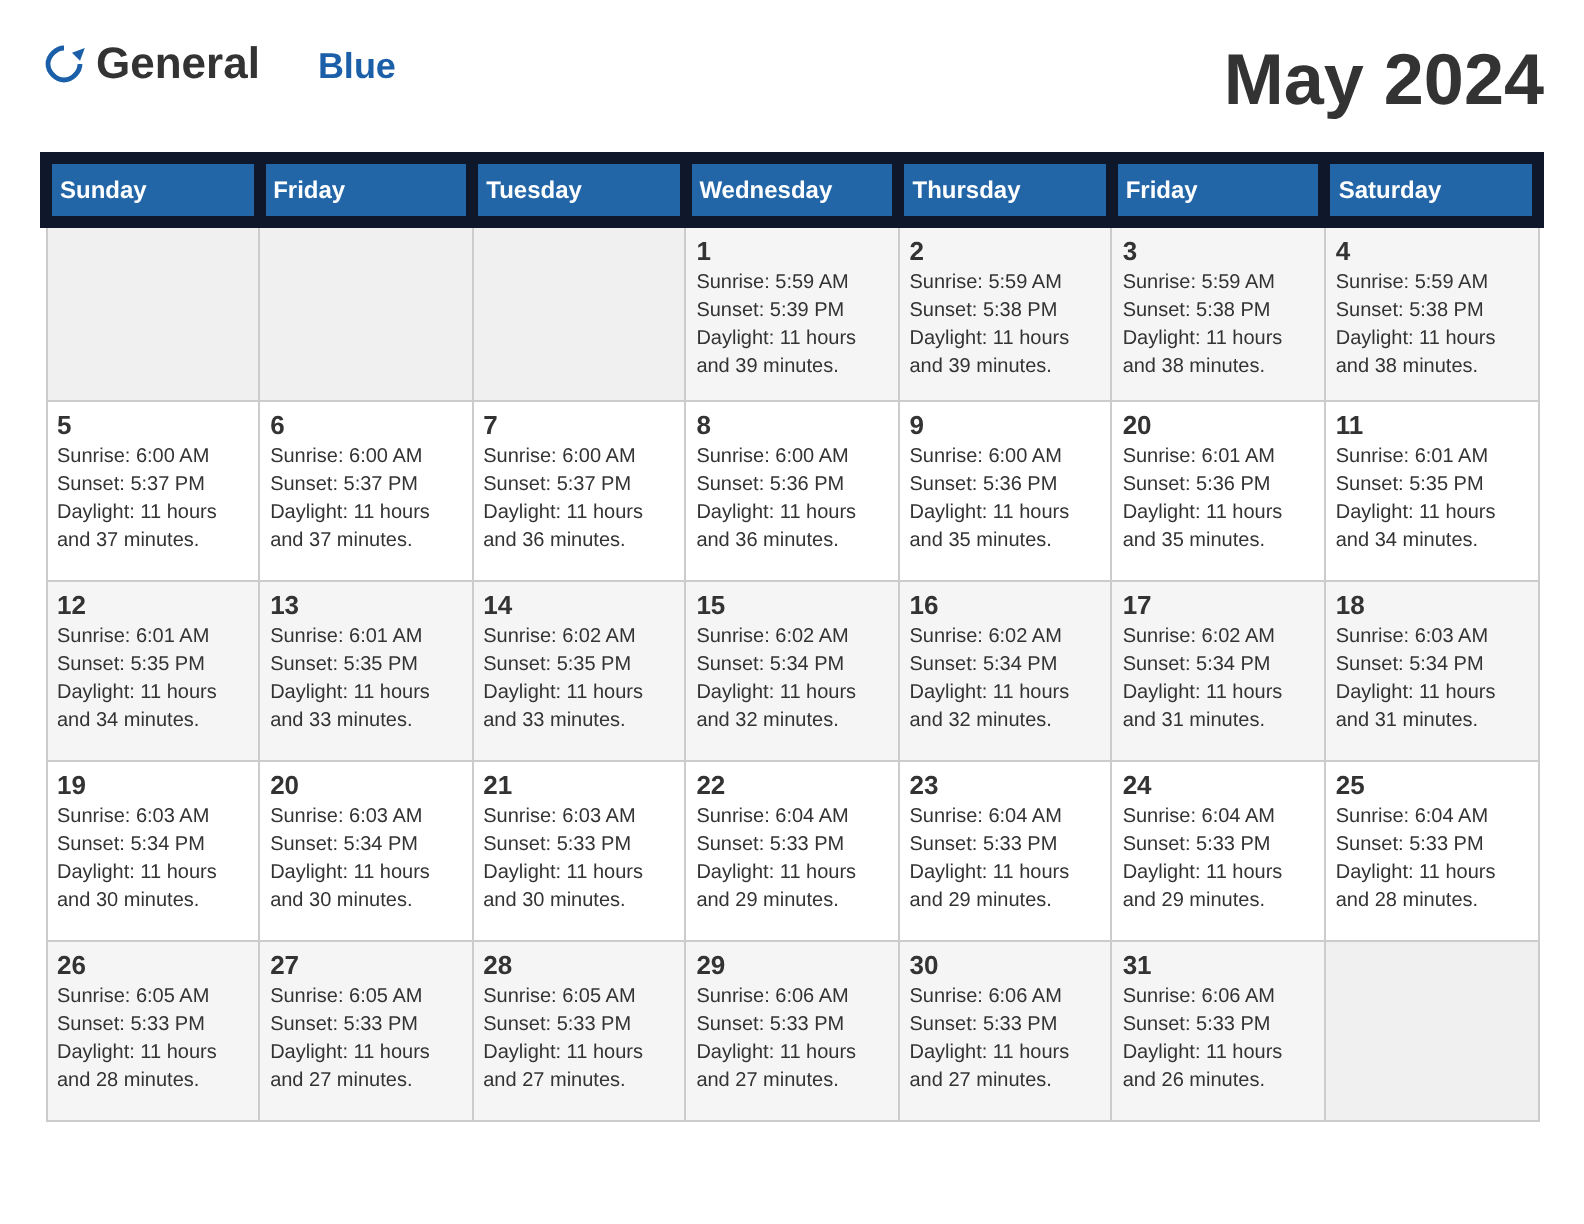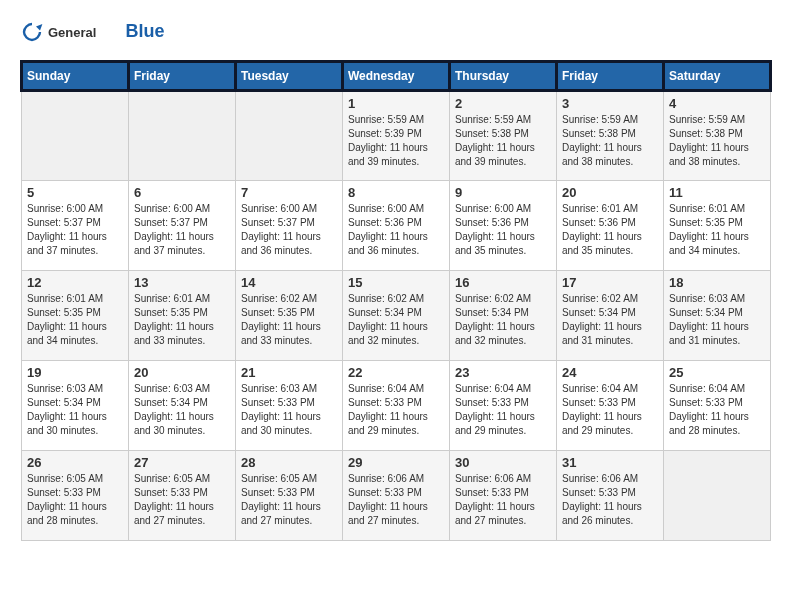--- a/index.html
+++ b/index.html
@@ -15,21 +15,21 @@
       justify-content: space-between;
       align-items: flex-start;
       margin-bottom: 16px;
     }
     .logo {
       display: flex;
       align-items: center;
       gap: 4px;
     }
     .logo-text-general {
-      font-size: 13px;
+      font-size: 22px;
       font-weight: bold;
       color: #333;
       line-height: 1.1;
     }
     .logo-text-blue {
       font-size: 18px;
       font-weight: bold;
       color: #1a5fa8;
       line-height: 1.1;
       margin-left: 29px;
@@ -56,21 +56,21 @@
       border-collapse: collapse;
       table-layout: fixed;
     }
     th {
       background-color: #2366a8;
       color: #fff;
       font-size: 12px;
       font-weight: bold;
       padding: 6px 4px;
       text-align: left;
-      border: 3px solid #0f172a;
+      border: 6px solid #0f172a;
     }
     td {
       border: 1px solid #ccc;
       vertical-align: top;
       padding: 4px 5px;
       font-size: 10.5px;
       color: #333;
       height: 90px;
       background: #fff;
     }
@@ -104,20 +104,21 @@
       <path d="M15 5 C10 5 5 10 5 15 C5 20 10 25 15 25 C20 25 25 20 25 15" fill="none" stroke="#1a5fa8" stroke-width="3"></path>
       <path d="M20 8 L28 5 L25 13 Z" fill="#1a5fa8"></path>
     </svg>
     <div>
       <div>
         <span class="logo-text-general">General</span><span class="logo-text-blue">Blue</span>
       </div>
     </div>
   </div>
   <div class="title-block">
+    <div class="month-year">May 2024</div>
   </div>
 </div>
 
 <table>
   <thead>
     <tr>
     <th>Sunday</th>
         <th>Friday</th>
         <th>Tuesday</th>
         <th>Wednesday</th>

